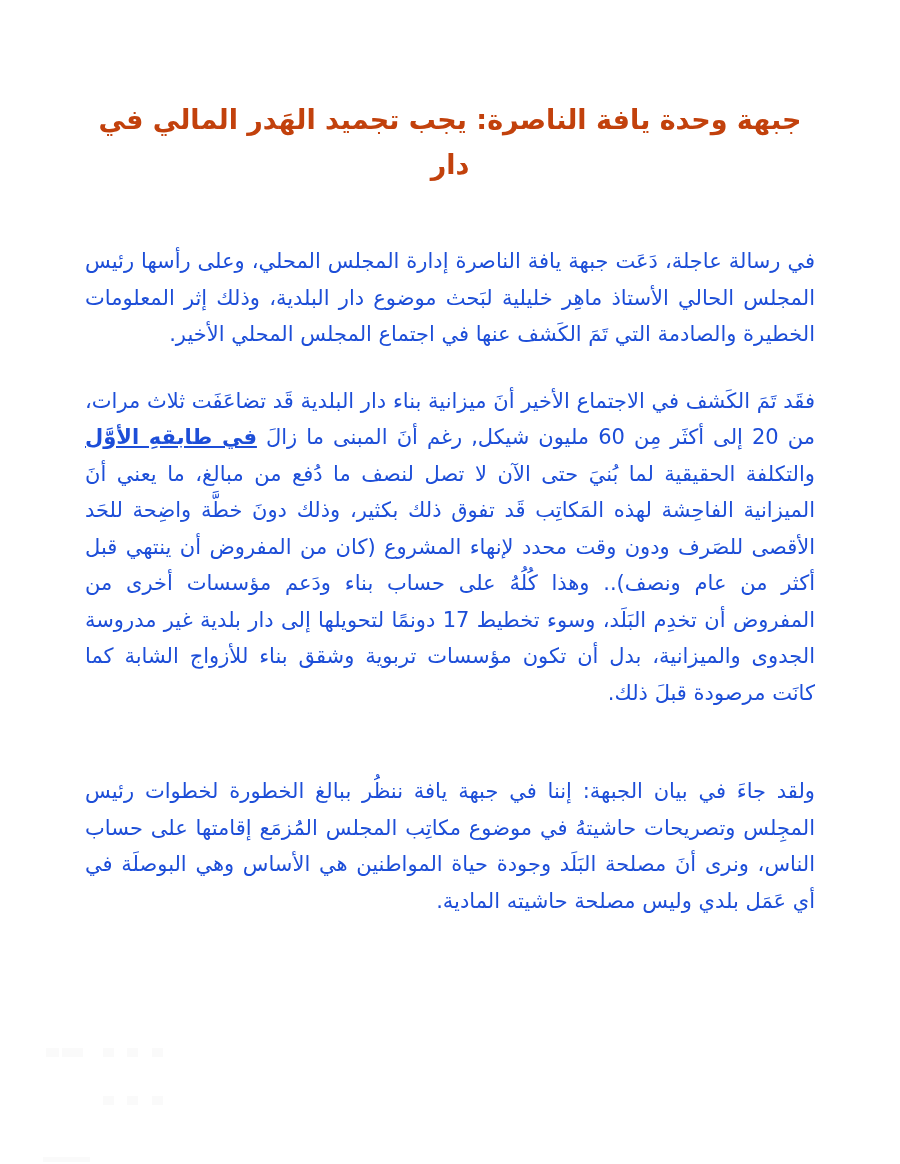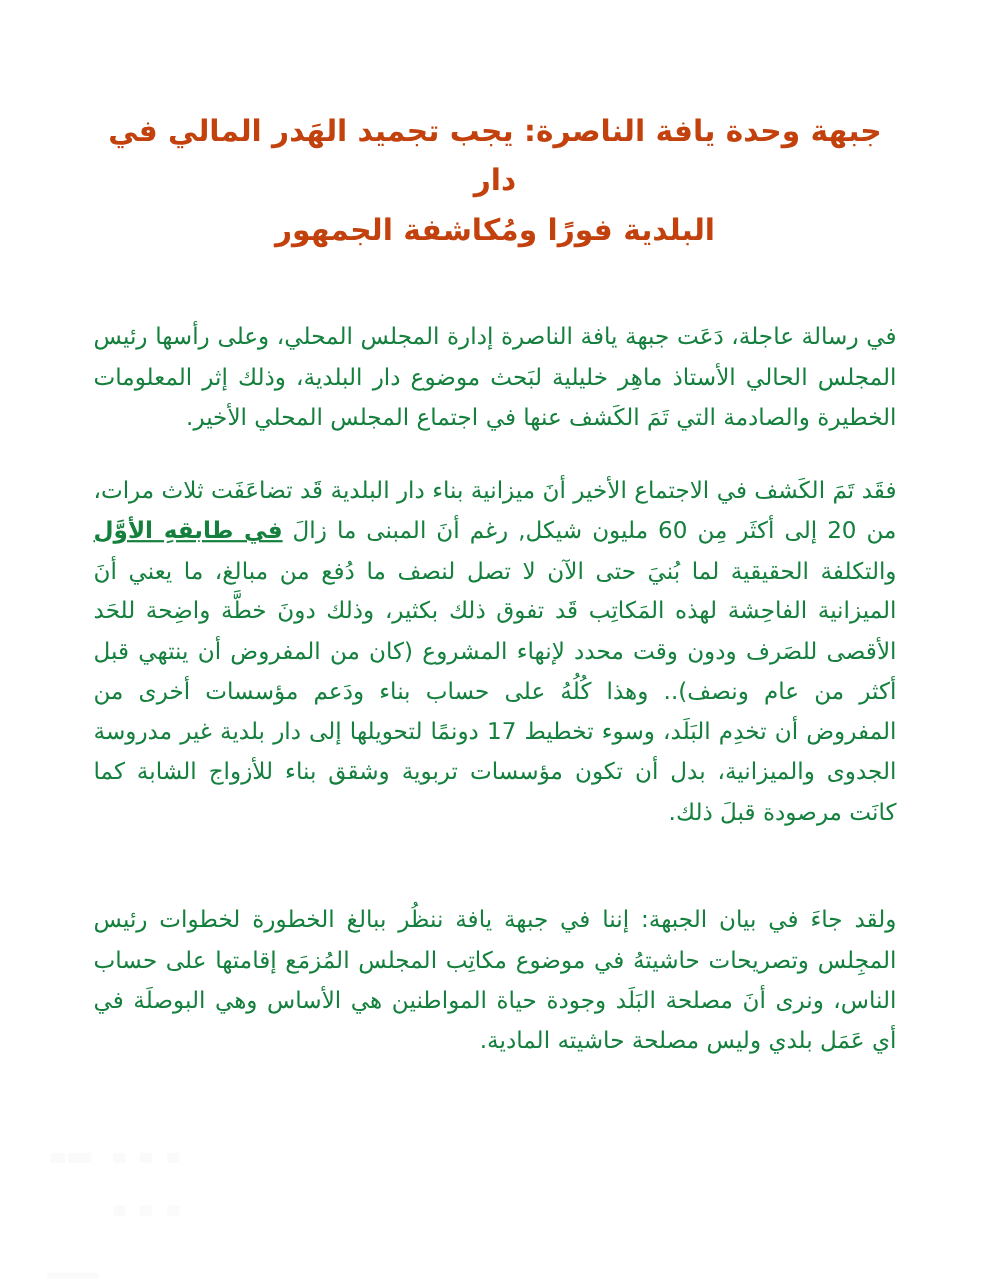--- a/index.html
+++ b/index.html
@@ -31,21 +31,21 @@
   }
   .title-line {
     display: block;
   }
   .paragraphs p {
     margin: 0;
     font-size: 21px;
     line-height: 36.5px;
     text-align: justify;
     text-align-last: right;
-    color: #15803d;
+    color: #1d4ed8;
   }
   .paragraphs p:nth-child(1) { margin-top: 56px; }
   .paragraphs p:nth-child(2) { margin-top: 30px; }
   .paragraphs p:nth-child(3) { margin-top: 62px; }
   .seg-bold-underline {
     font-weight: bold;
     text-decoration: underline;
   }
   
   .artifact {
@@ -63,21 +63,20 @@
   .a9 { left: 43px;  top: 1157px; width: 47px; height: 5px; }
 </style>
 </head>
 <body>
 
 <div class="page">
   <div class="content">
 
     <h1 class="article-title">
       <span class="title-line">جبهة وحدة يافة الناصرة: يجب تجميد الهَدر المالي في دار</span>
-      <span class="title-line">البلدية فورًا ومُكاشفة الجمهور</span>
     </h1>
 
     <div class="paragraphs" id="paragraphs">
         <p><span>في رسالة عاجلة، دَعَت جبهة يافة الناصرة إدارة المجلس المحلي، وعلى رأسها رئيس المجلس الحالي الأستاذ ماهِر خليلية لبَحث موضوع دار البلدية، وذلك إثر المعلومات الخطيرة والصادمة التي تَمَ الكَشف عنها في اجتماع المجلس المحلي الأخير.</span></p>
         <p><span>فقَد تَمَ الكَشف في الاجتماع الأخير أنَ ميزانية بناء دار البلدية قَد تضاعَفَت ثلاث مرات، من 20 إلى أكثَر مِن 60 مليون شيكل, رغم أنَ المبنى ما زالَ </span><span class="seg-bold-underline">في طابقهِ الأوَّل</span><span> والتكلفة الحقيقية لما بُنيَ حتى الآن لا تصل لنصف ما دُفع من مبالغ، ما يعني أنَ الميزانية الفاحِشة لهذه المَكاتِب قَد تفوق ذلك بكثير، وذلك دونَ خطَّة واضِحة للحَد الأقصى للصَرف ودون وقت محدد لإنهاء المشروع (كان من المفروض أن ينتهي قبل أكثر من عام ونصف).. وهذا كُلُهُ على حساب بناء ودَعم مؤسسات أخرى من المفروض أن تخدِم البَلَد، وسوء تخطيط 17 دونمًا لتحويلها إلى دار بلدية غير مدروسة الجدوى والميزانية، بدل أن تكون مؤسسات تربوية وشقق بناء للأزواج الشابة كما كانَت مرصودة قبلَ ذلك.</span></p>
         <p><span>ولقد جاءَ في بيان الجبهة: إننا في جبهة يافة ننظُر ببالغ الخطورة لخطوات رئيس المجِلس وتصريحات حاشيتهُ في موضوع مكاتِب المجلس المُزمَع إقامتها على حساب الناس، ونرى أنَ مصلحة البَلَد وجودة حياة المواطنين هي الأساس وهي البوصلَة في أي عَمَل بلدي وليس مصلحة حاشيته المادية.</span></p>
       </div>
 
   </div>
 

